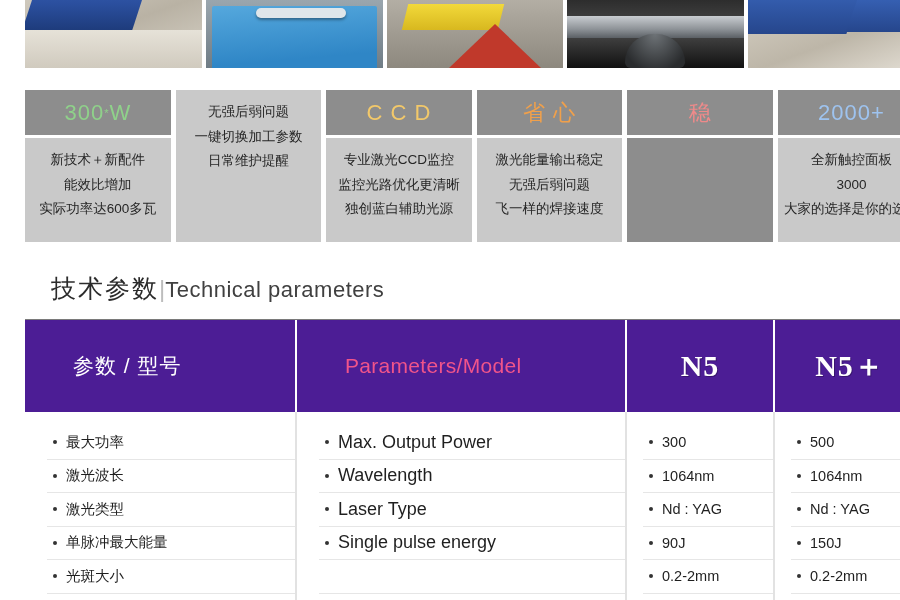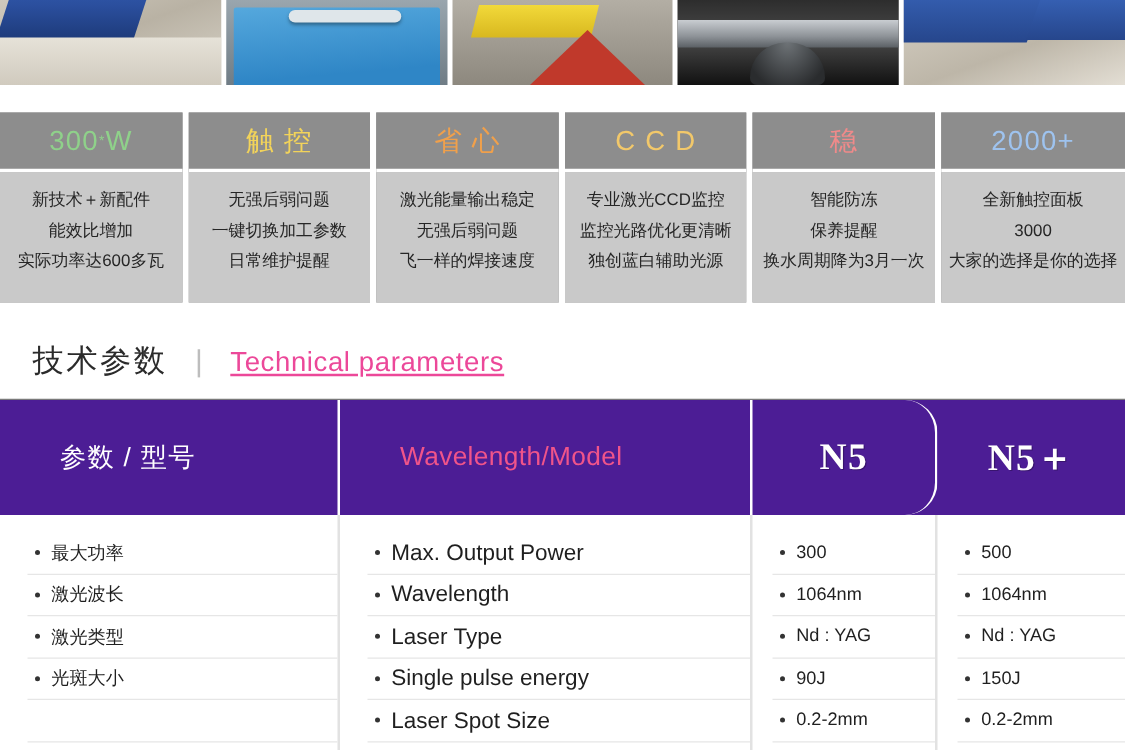--- a/index.html
+++ b/index.html
@@ -2,21 +2,21 @@
 <html><head>
 <meta charset="utf-8">
 <style>
   * { box-sizing: border-box; margin: 0; padding: 0; }
   html, body {
     width: 900px; height: 600px;
     background: #ffffff;
     font-family: "Liberation Sans", sans-serif;
     overflow: hidden;
   }
-  .page { width: 900px; height: 600px; position: relative; }
+  .page { width: 900px; height: 600px; position: relative; padding-left: 25px; }
 
   
   .photo-strip {
     display: flex;
     width: 900px;
     height: 68px;
     gap: 4px;
     overflow: hidden;
   }
   .photo {
@@ -135,57 +135,56 @@
     text-align: center;
     white-space: nowrap;
   }
 
   
   .sec-title {
     margin-top: 18px;
     padding: 12px 0 14px 26px;
     display: flex;
     align-items: baseline;
-    gap: 22px;
+    gap: 0;
   }
   .sec-title .cn {
     font-size: 25px;
     color: #2b2b2b;
     letter-spacing: 2px;
   }
   .sec-title .bar {
     color: #bdbdbd;
     font-size: 24px;
     font-weight: 300;
   }
   .sec-title .en {
     font-size: 22px;
-    color: #ec4899;
+    color: #404040;
     letter-spacing: .5px;
-    text-decoration: underline;
   }
 
   
   .table {
     width: 900px;
     border-top: 1px solid #7a7a7a;
   }
   .thead {
     display: flex;
     background: #4c1d95;
     height: 92px;
   }
   .th {
     display: flex;
     align-items: center;
     border-right: 2px solid #ffffff;
   }
   .th-1 { width: 272px; padding-left: 48px; }
   .th-2 { width: 330px; padding-left: 48px; }
-  .th-3 { width: 148px; justify-content: center; border-radius: 26px; }
+  .th-3 { width: 148px; justify-content: center; }
   .th-4 { width: 150px; justify-content: center; border-right: none; }
   .th-1 span { color: #ffffff; font-size: 21px; letter-spacing: 1px; }
   .th-2 span { color: #f0548a; font-size: 21px; letter-spacing: .3px; }
   .th-3 span, .th-4 span {
     color: #ffffff;
     font-size: 30px;
     font-weight: bold;
     font-family: "Liberation Serif", serif;
     letter-spacing: 1px;
     text-shadow: 1px 1px 0 rgba(0,0,0,.25);
@@ -241,53 +240,47 @@
           <span>W</span>
       </div>
       <div class="feat-body">
         <span>新技术＋新配件</span>
         <span>能效比增加</span>
         <span>实际功率达600多瓦</span>
       </div>
     </div>
 
     <div class="feat">
-      <div class="feat-head" style="color:#f2d35a">触 控</div>
       <div class="feat-body">
         <span>无强后弱问题</span>
         <span>一键切换加工参数</span>
         <span>日常维护提醒</span>
+      </div>
+    </div>
+
+    <div class="feat">
+      <div class="feat-head" style="color:#f2c86a">C C D</div>
+      <div class="feat-body">
+        <span>专业激光CCD监控</span>
+        <span>监控光路优化更清晰</span>
+        <span>独创蓝白辅助光源</span>
       </div>
     </div>
 
     <div class="feat">
       <div class="feat-head" style="color:#f0a04b">省 心</div>
       <div class="feat-body">
         <span>激光能量输出稳定</span>
         <span>无强后弱问题</span>
         <span>飞一样的焊接速度</span>
       </div>
     </div>
 
     <div class="feat">
-      <div class="feat-head" style="color:#f2c86a">C C D</div>
-      <div class="feat-body">
-        <span>专业激光CCD监控</span>
-        <span>监控光路优化更清晰</span>
-        <span>独创蓝白辅助光源</span>
-      </div>
-    </div>
-
-    <div class="feat">
       <div class="feat-head" style="color:#ef8a8a">稳</div>
-      <div class="feat-body">
-        <span>智能防冻</span>
-        <span>保养提醒</span>
-        <span>换水周期降为3月一次</span>
-      </div>
     </div>
 
     <div class="feat">
       <div class="feat-head" style="color:#9ec3ef">2000+</div>
       <div class="feat-body">
         <span>全新触控面板</span>
         <span>3000</span>
         <span>大家的选择是你的选择</span>
       </div>
     </div>
@@ -300,21 +293,21 @@
     <span class="en">Technical parameters</span>
   </div>
 
   <div class="table">
 
     <div class="thead">
       <div class="th th-1">
         <span>参数 / 型号</span>
       </div>
       <div class="th th-2">
-        <span>Wavelength/Model</span>
+        <span>Parameters/Model</span>
       </div>
       <div class="th th-3">
         <span>N5</span>
       </div>
       <div class="th th-4">
         <span>N5＋</span>
       </div>
     </div>
 
     <div class="tbody">
@@ -327,20 +320,24 @@
         <div class="cell">
             <span class="dot"></span>
             <span class="txt">激光波长</span>
           </div>
         <div class="cell">
             <span class="dot"></span>
             <span class="txt">激光类型</span>
           </div>
         <div class="cell">
             <span class="dot"></span>
+            <span class="txt">单脉冲最大能量</span>
+          </div>
+        <div class="cell">
+            <span class="dot"></span>
             <span class="txt">光斑大小</span>
           </div>
         <div class="cell"></div>
       </div>
 
       <div class="col col-2">
         <div class="cell">
             <span class="dot"></span>
             <span class="txt">Max. Output Power</span>
           </div>
@@ -349,24 +346,20 @@
             <span class="txt">Wavelength</span>
           </div>
         <div class="cell">
             <span class="dot"></span>
             <span class="txt">Laser Type</span>
           </div>
         <div class="cell">
             <span class="dot"></span>
             <span class="txt">Single pulse energy</span>
           </div>
-        <div class="cell">
-            <span class="dot"></span>
-            <span class="txt">Laser Spot Size</span>
-          </div>
         <div class="cell"></div>
       </div>
 
       <div class="col col-3">
         <div class="cell">
             <span class="dot"></span>
             <span class="txt">300</span>
           </div>
         <div class="cell">
             <span class="dot"></span>

